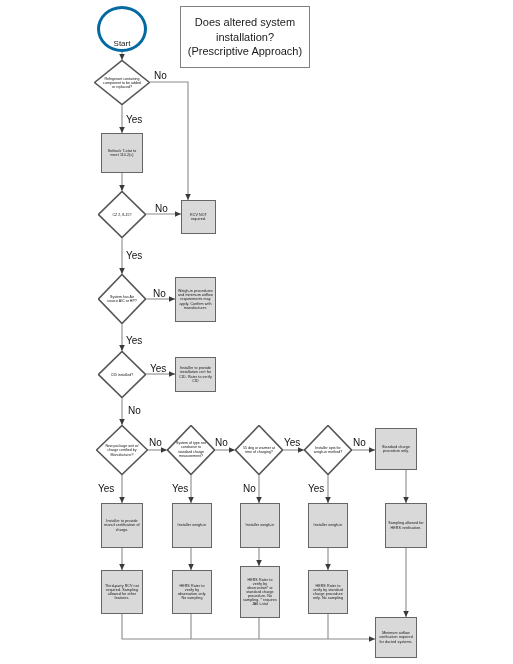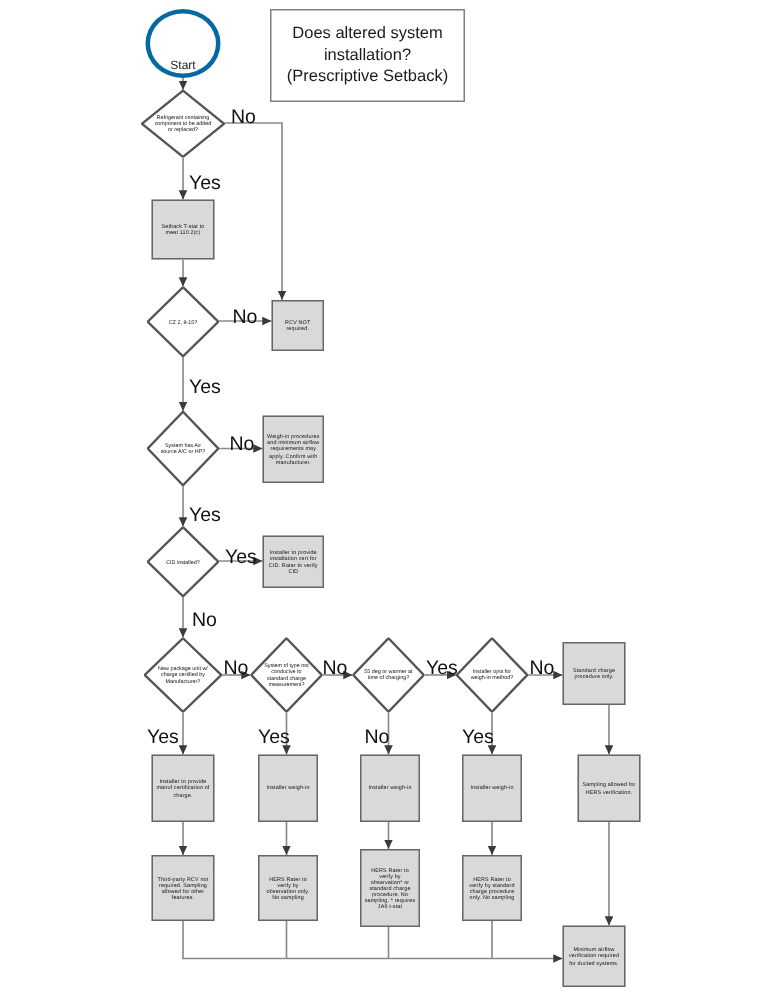--- a/index.html
+++ b/index.html
@@ -75,21 +75,21 @@
     top: 50%;
     width: 68%;
     transform: translateY(-50%);
     text-align: center;
     font-size: 3.6px;
     line-height: 1.2;
     color: #111111;
   }
   .edge-label {
     position: absolute;
-    font-size: 13px;
+    font-size: 10px;
     color: #111111;
     white-space: nowrap;
   }
 </style>
 </head>
 <body>
 
 <div id="canvas">
 
   <svg id="wires" viewBox="0 0 513 664" width="513" height="664">
@@ -153,21 +153,21 @@
     <g stroke="#8a8a8a" stroke-width="1.1" fill="none">
       <path d="M191,614 L191,639"></path>
       <path d="M259,618 L259,639"></path>
       <path d="M328,614 L328,639"></path>
     </g>
   </svg>
 
   <div class="node title-box" style="left:180px; top:6px; width:130px; height:62px; flex-direction:column;">
     <div>Does altered system</div>
     <div>installation?</div>
-    <div>(Prescriptive Setback)</div>
+    <div>(Prescriptive Approach)</div>
   </div>
 
   <div class="node start-circle" style="left:97px; top:6px; width:50px; height:46px;">
     <span>Start</span>
   </div>
 
   <div class="decision-wrap" style="left:94px; top:60px; width:56px; height:45px;">
     <svg class="diamond" viewBox="0 0 100 100" preserveAspectRatio="none">
       <polygon points="50,1 99,50 50,99 1,50" fill="#ffffff" stroke="#555555" stroke-width="1.6" vector-effect="non-scaling-stroke"></polygon>
     </svg>

